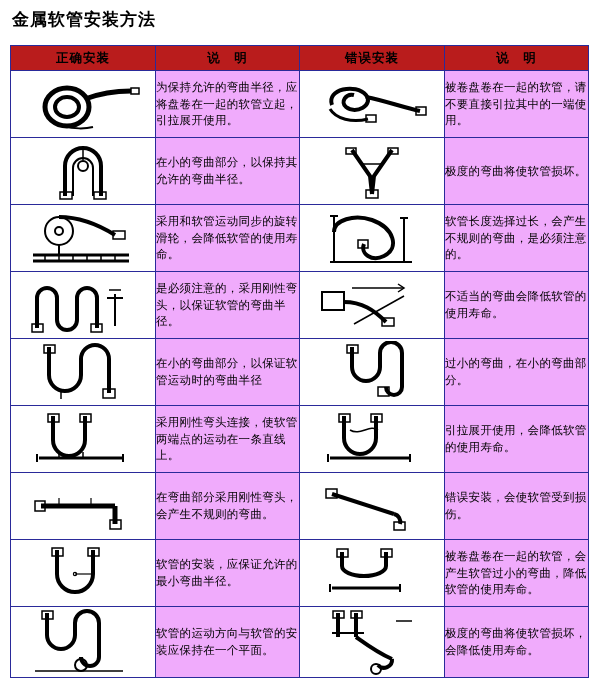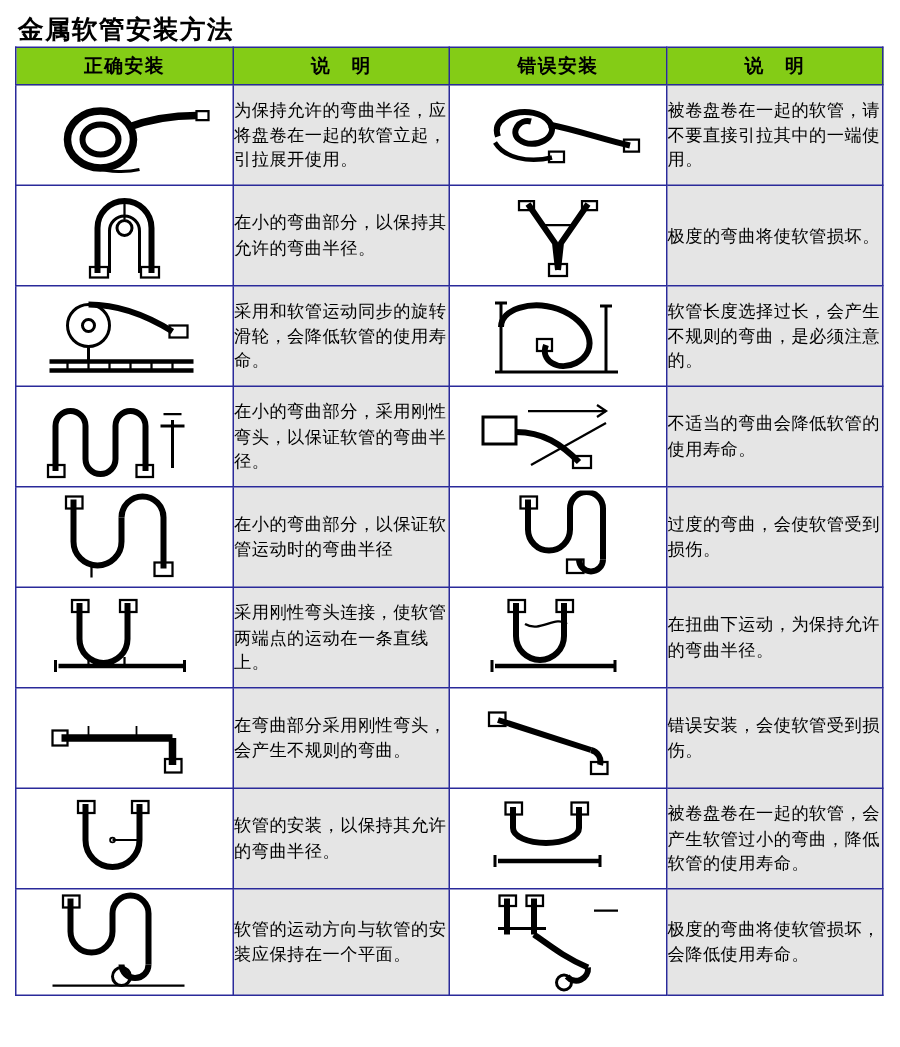--- a/index.html
+++ b/index.html
@@ -19,53 +19,53 @@
     height: 698px;
     position: relative;
     box-sizing: border-box;
     padding: 6px 10px 0 10px;
   }
   .title {
     font-size: 17px;
     font-weight: bold;
     letter-spacing: 1px;
     color: #000;
-    margin: 2px 0 0 2px;
+    margin: 2px 0 14px 2px;
     font-family: "DejaVu Sans", "Liberation Sans", sans-serif;
   }
   table.hose-table {
     border-collapse: collapse;
     width: 578px;
     table-layout: fixed;
     border: 1px solid #2a2a9a;
   }
   table.hose-table col.c-img { width: 145px; }
   table.hose-table col.c-txt { width: 144px; }
 
   table.hose-table th {
-    background: #84cc16;
+    background: #b91c1c;
     border: 1px solid #2a2a9a;
     font-size: 12.5px;
     font-weight: bold;
     color: #000;
     height: 22px;
     letter-spacing: 1px;
   }
   table.hose-table td {
     border: 1px solid #2a2a9a;
     vertical-align: middle;
     padding: 0;
   }
   td.img-cell {
     background: #ffffff;
     text-align: center;
     height: 66px;
   }
   td.txt-cell {
-    background: #e5e5e5;
+    background: #f0abfc;
     font-size: 11.5px;
     line-height: 1.45;
     padding: 4px 7px;
     color: #000;
     letter-spacing: 0.3px;
   }
   .svgwrap {
     display: block;
     margin: 0 auto;
     line-height: 0;
@@ -191,21 +191,21 @@
             <svg width="128" height="58" viewBox="0 0 128 58">
               <path class="st" d="M18 52 L18 22 A10 10 0 0 1 38 22 L38 44 A10 10 0 0 0 58 44 L58 22 A10 10 0 0 1 78 22 L78 52" stroke-width="4"></path>
               <rect class="st" x="13" y="48" width="11" height="8" stroke-width="1.5" fill="#000"></rect>
               <rect class="st" x="72" y="48" width="11" height="8" stroke-width="1.5" fill="#000"></rect>
               <path class="st" d="M96 18 L96 50" stroke-width="2"></path>
               <path class="st" d="M88 22 L104 22" stroke-width="2"></path>
               <path class="st" d="M90 14 L102 14" stroke-width="1.5"></path>
             </svg>
           </span>
         </td>
-        <td class="txt-cell">在小的弯曲部分，采用刚性弯头，以保证软管的弯曲半径。</td>
+        <td class="txt-cell">是必须注意的，采用刚性弯头，以保证软管的弯曲半径。</td>
         <td class="img-cell">
           <span class="svgwrap">
             <svg width="128" height="58" viewBox="0 0 128 58">
               <rect class="st" x="14" y="16" width="22" height="18" stroke-width="2"></rect>
               <path class="st" d="M36 26 C54 26 66 34 78 46" stroke-width="4"></path>
               <rect class="st" x="74" y="42" width="12" height="8" stroke-width="1.5" fill="#000"></rect>
               <path class="st" d="M44 12 L96 12" stroke-width="1.5"></path>
               <path class="st" d="M90 8 L96 12 L90 16" stroke-width="1.5"></path>
               <path class="st" d="M46 48 L96 20" stroke-width="1.5"></path>
             </svg>
@@ -230,21 +230,21 @@
         <td class="img-cell">
           <span class="svgwrap">
             <svg width="128" height="62" viewBox="0 0 128 62">
               <path class="st" d="M44 6 L44 26 A14 14 0 0 0 72 26 L72 12 A11 11 0 0 1 94 12 L94 46" stroke-width="4"></path>
               <path class="st" d="M94 46 A8 8 0 0 1 78 46" stroke-width="4"></path>
               <rect class="st" x="39" y="4" width="11" height="8" stroke-width="1.5" fill="#000"></rect>
               <rect class="st" x="70" y="46" width="11" height="9" stroke-width="1.5" fill="#000"></rect>
             </svg>
           </span>
         </td>
-        <td class="txt-cell">过度的弯曲，会使软管受到损伤。</td>
+        <td class="txt-cell">过小的弯曲，在小的弯曲部分。</td>
       </tr>
 
       <tr>
         <td class="img-cell">
           <span class="svgwrap">
             <svg width="128" height="58" viewBox="0 0 128 58">
               <path class="st" d="M34 6 L34 30 A16 16 0 0 0 66 30 L66 6" stroke-width="4"></path>
               <rect class="st" x="29" y="4" width="11" height="8" stroke-width="1.5" fill="#000"></rect>
               <rect class="st" x="61" y="4" width="11" height="8" stroke-width="1.5" fill="#000"></rect>
               <path class="st" d="M20 48 L104 48" stroke-width="3"></path>
@@ -259,21 +259,21 @@
             <svg width="128" height="58" viewBox="0 0 128 58">
               <path class="st" d="M36 6 L36 28 A16 16 0 0 0 68 28 L68 6" stroke-width="4"></path>
               <rect class="st" x="31" y="4" width="11" height="8" stroke-width="1.5" fill="#000"></rect>
               <rect class="st" x="63" y="4" width="11" height="8" stroke-width="1.5" fill="#000"></rect>
               <path class="st" d="M22 48 L102 48" stroke-width="3"></path>
               <path class="st" d="M20 44 L20 52 M102 44 L102 52" stroke-width="2"></path>
               <path class="st" d="M42 20 C52 26 62 14 70 20" stroke-width="1.5"></path>
             </svg>
           </span>
         </td>
-        <td class="txt-cell">在扭曲下运动，为保持允许的弯曲半径。</td>
+        <td class="txt-cell">引拉展开使用，会降低软管的使用寿命。</td>
       </tr>
 
       <tr>
         <td class="img-cell">
           <span class="svgwrap">
             <svg width="128" height="52" viewBox="0 0 128 52">
               <path class="st" d="M22 26 L96 26" stroke-width="5"></path>
               <path class="st" d="M96 26 L96 44" stroke-width="5"></path>
               <rect class="st" x="16" y="21" width="10" height="10" stroke-width="1.5" fill="#000"></rect>
               <rect class="st" x="91" y="40" width="11" height="9" stroke-width="1.5" fill="#000"></rect>
@@ -300,21 +300,21 @@
           <span class="svgwrap">
             <svg width="128" height="58" viewBox="0 0 128 58">
               <path class="st" d="M38 6 L38 30 A18 18 0 0 0 74 30 L74 6" stroke-width="4"></path>
               <rect class="st" x="33" y="4" width="11" height="8" stroke-width="1.5" fill="#000"></rect>
               <rect class="st" x="69" y="4" width="11" height="8" stroke-width="1.5" fill="#000"></rect>
               <path class="st" d="M56 30 L74 30" stroke-width="1.2"></path>
               <circle class="st" cx="56" cy="30" r="1.6" stroke-width="1.2" fill="#000"></circle>
             </svg>
           </span>
         </td>
-        <td class="txt-cell">软管的安装，以保持其允许的弯曲半径。</td>
+        <td class="txt-cell">软管的安装，应保证允许的最小弯曲半径。</td>
         <td class="img-cell">
           <span class="svgwrap">
             <svg width="128" height="58" viewBox="0 0 128 58">
               <path class="st" d="M34 8 L34 22 A22 10 0 0 0 78 22 L78 8" stroke-width="4"></path>
               <rect class="st" x="29" y="5" width="11" height="8" stroke-width="1.5" fill="#000"></rect>
               <rect class="st" x="73" y="5" width="11" height="8" stroke-width="1.5" fill="#000"></rect>
               <path class="st" d="M24 44 L92 44" stroke-width="3"></path>
               <path class="st" d="M22 40 L22 48 M92 40 L92 48" stroke-width="2"></path>
             </svg>
           </span>

